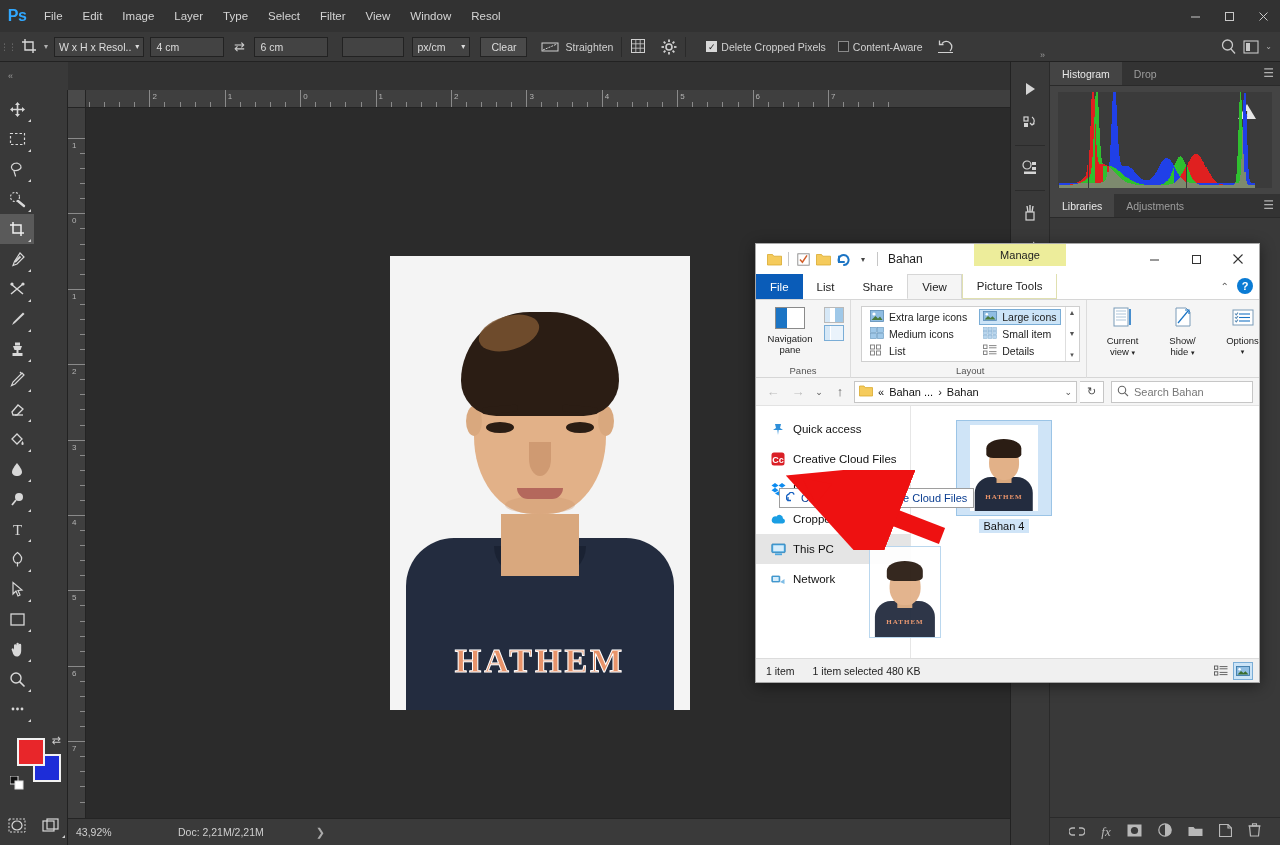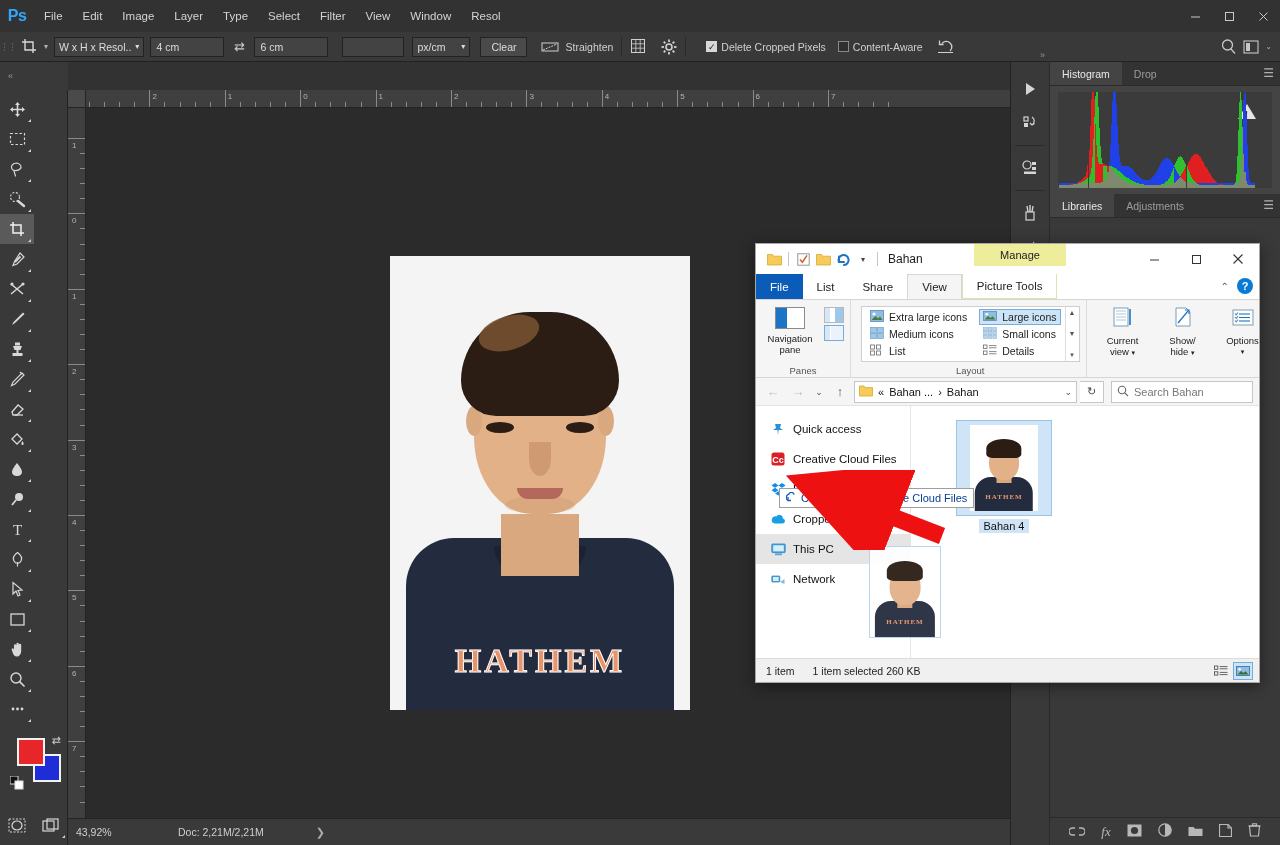--- a/index.html
+++ b/index.html
@@ -1785,21 +1785,21 @@
                         <rect x="9.8" y="0.6" width="3.6" height="3.2"></rect>
                         <rect x="0.6" y="4.4" width="3.6" height="3.2"></rect>
                         <rect x="5.2" y="4.4" width="3.6" height="3.2"></rect>
                         <rect x="9.8" y="4.4" width="3.6" height="3.2"></rect>
                         <rect x="0.6" y="8.2" width="3.6" height="3.2"></rect>
                         <rect x="5.2" y="8.2" width="3.6" height="3.2"></rect>
                         <rect x="9.8" y="8.2" width="3.6" height="3.2"></rect>
                       </g>
                     </svg>
                 </span>
-                <span>Small icons</span>
+                <span>Small item</span>
               </div>
               <div class="rb-li">
                 <span>
                   <svg width="14" height="12" viewBox="0 0 14 12">
                       <rect x="0.5" y="1" width="3.5" height="3.5" fill="none" stroke="#7a7a7a" stroke-width="0.9"></rect>
                       <rect x="0.5" y="7" width="3.5" height="3.5" fill="none" stroke="#7a7a7a" stroke-width="0.9"></rect>
                       <line x1="6" y1="1.6" x2="13.5" y2="1.6" stroke="#7a7a7a" stroke-width="0.9"></line>
                       <line x1="6" y1="3.8" x2="13.5" y2="3.8" stroke="#7a7a7a" stroke-width="0.9"></line>
                       <line x1="6" y1="7.6" x2="13.5" y2="7.6" stroke="#7a7a7a" stroke-width="0.9"></line>
                       <line x1="6" y1="9.8" x2="13.5" y2="9.8" stroke="#7a7a7a" stroke-width="0.9"></line>
@@ -1996,21 +1996,21 @@
         <svg width="11" height="11" viewBox="0 0 11 11">
             <path d="M2 8.5 A3.6 3.6 0 0 1 3 2 A2.6 2.6 0 0 1 8 2.6" fill="none" stroke="#1560c0" stroke-width="1.3"></path>
             <path d="M2 5 L2 8.5 L5 8.5" fill="none" stroke="#1560c0" stroke-width="1.3"></path>
           </svg>
       </span>
       <span>Create link in Creative Cloud Files</span>
     </div>
 
     <div class="ex-status">
       <span>1 item</span>
-      <span>1 item selected  260 KB</span>
+      <span>1 item selected  480 KB</span>
       <span class="ex-viewbtns">
         <span class="vb">
           <svg width="14" height="12" viewBox="0 0 14 12">
               <rect x="0.5" y="1" width="3.3" height="3.3" fill="none" stroke="#555" stroke-width="0.9"></rect>
               <rect x="0.5" y="6.8" width="3.3" height="3.3" fill="none" stroke="#555" stroke-width="0.9"></rect>
               <line x1="5.6" y1="1.6" x2="13.5" y2="1.6" stroke="#555" stroke-width="0.9"></line>
               <line x1="5.6" y1="3.8" x2="13.5" y2="3.8" stroke="#555" stroke-width="0.9"></line>
               <line x1="5.6" y1="7.4" x2="13.5" y2="7.4" stroke="#555" stroke-width="0.9"></line>
               <line x1="5.6" y1="9.6" x2="13.5" y2="9.6" stroke="#555" stroke-width="0.9"></line>
             </svg>

